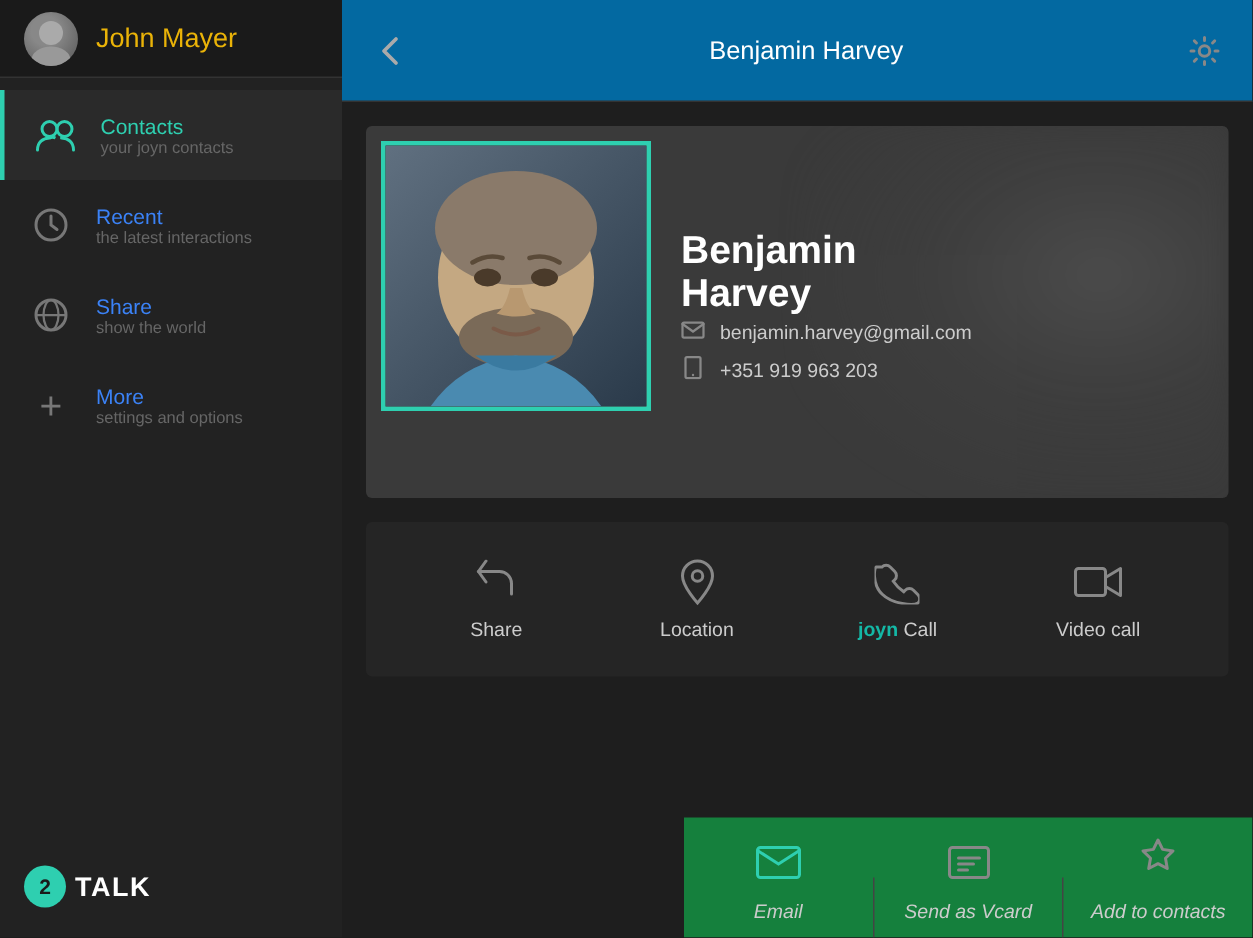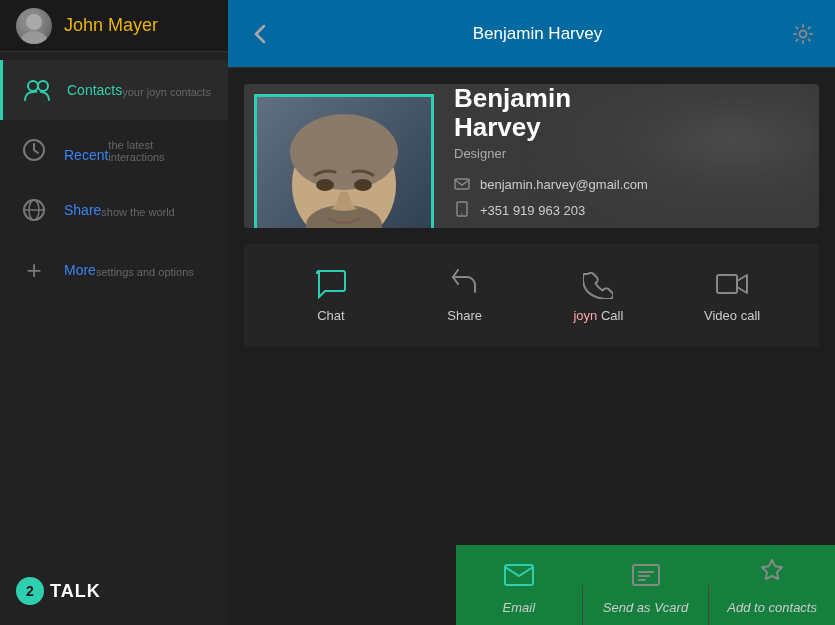--- a/index.html
+++ b/index.html
@@ -91,22 +91,21 @@
       display: flex;
       align-items: center;
       justify-content: center;
       margin-right: 12px;
       font-size: 22px;
       flex-shrink: 0;
     }
 
     .sidebar-item-text {
       display: flex;
-      flex-direction: row;
-      align-items: flex-end;
+      flex-direction: column;
     }
 
     .sidebar-item-label {
       color: #3b82f6;
       font-size: 14px;
       font-weight: 500;
     }
 
     .sidebar-item-sublabel {
       color: #666;
@@ -190,21 +189,21 @@
       justify-content: center;
     }
 
     
     .contact-card {
       margin: 16px;
       background: #3a3a3a;
       border-radius: 4px;
       display: flex;
       overflow: hidden;
-      height: 144px;
+      height: 248px;
       position: relative;
     }
 
     .contact-photo {
       width: 200px;
       height: 200px;
       flex-shrink: 0;
       position: relative;
     }
 
@@ -306,22 +305,22 @@
     .action-btn-icon.active-icon {
       color: #2ecfb0;
     }
 
     .action-btn-label {
       font-size: 13px;
       color: #cccccc;
     }
 
     .action-btn-label span.brand {
-      color: #fca5a5;
-      font-weight: 400;
+      color: #14b8a6;
+      font-weight: 700;
     }
 
     
     .bottom-bar {
       position: absolute;
       bottom: 0;
       left: 228px;
       right: 0;
       height: 80px;
       background: #15803d;
@@ -492,21 +491,20 @@
           <path d="M60 140 Q87 160 114 140" fill="#3a7aa0"></path>
         </svg>
       </div>
     </div>
     <div class="card-bg-blur"></div>
     <div class="contact-info-area">
       <div class="contact-name">
         <span>Benjamin</span><br>
         <span>Harvey</span>
       </div>
-      <div class="contact-role">Designer</div>
       <div class="contact-detail">
         <span class="contact-detail-icon">
           <svg width="16" height="12" viewBox="0 0 16 12" fill="none">
             <rect x="1" y="1" width="14" height="10" rx="1" stroke="#888" stroke-width="1.5" fill="none"></rect>
             <path d="M1 2l7 5 7-5" stroke="#888" stroke-width="1.5" stroke-linecap="round"></path>
           </svg>
         </span>
         <span>benjamin.harvey@gmail.com</span>
       </div>
       <div class="contact-detail">
@@ -516,39 +514,40 @@
             <circle cx="7" cy="13" r="0.8" fill="#888"></circle>
           </svg>
         </span>
         <span>+351 919 963 203</span>
       </div>
     </div>
   </div>
 
   <div class="action-bar">
 
-    <div class="action-btn">
-      <div class="action-btn-icon active-icon">
-        <svg width="32" height="30" viewBox="0 0 32 30" fill="none">
-          <path d="M2 4a2 2 0 012-2h24a2 2 0 012 2v16a2 2 0 01-2 2H10l-6 6V4z" stroke="#2ecfb0" stroke-width="2" fill="none"></path>
-        </svg>
-      </div>
-      <span class="action-btn-label">Chat</span>
-    </div>
 
     <div class="action-btn">
       <div class="action-btn-icon">
         <svg width="30" height="30" viewBox="0 0 30 30" fill="none">
           <path d="M8 15l-5-7 5-7" stroke="#888" stroke-width="2" fill="none" stroke-linecap="round"></path>
           <path d="M3 8h14a8 8 0 018 8v7" stroke="#888" stroke-width="2" fill="none" stroke-linecap="round"></path>
         </svg>
       </div>
       <span class="action-btn-label">Share</span>
     </div>
 
+    <div class="action-btn">
+      <div class="action-btn-icon">
+        <svg width="26" height="32" viewBox="0 0 26 32" fill="none">
+          <path d="M13 2C7.48 2 3 6.48 3 12c0 7 10 18 10 18s10-11 10-18c0-5.52-4.48-10-10-10z" stroke="#888" stroke-width="2" fill="none"></path>
+          <circle cx="13" cy="12" r="3.5" stroke="#888" stroke-width="2" fill="none"></circle>
+        </svg>
+      </div>
+      <span class="action-btn-label">Location</span>
+    </div>
 
     <div class="action-btn">
       <div class="action-btn-icon">
         <svg width="30" height="30" viewBox="0 0 30 30" fill="none">
           <path d="M5 5c1.5-1.5 4-1.5 5.5 0l3 3c1.5 1.5 1.5 4 0 5.5l-1 1c2 3 4 5 7 7l1-1c1.5-1.5 4-1.5 5.5 0l3 3c1.5 1.5 1.5 4 0 5.5C26 31 12 30 5 23c-7-7-5-18-4-18z" stroke="#888" stroke-width="2" fill="none"></path>
         </svg>
       </div>
       <span class="action-btn-label"><span class="brand">joyn</span><span> Call</span></span>
     </div>
 

